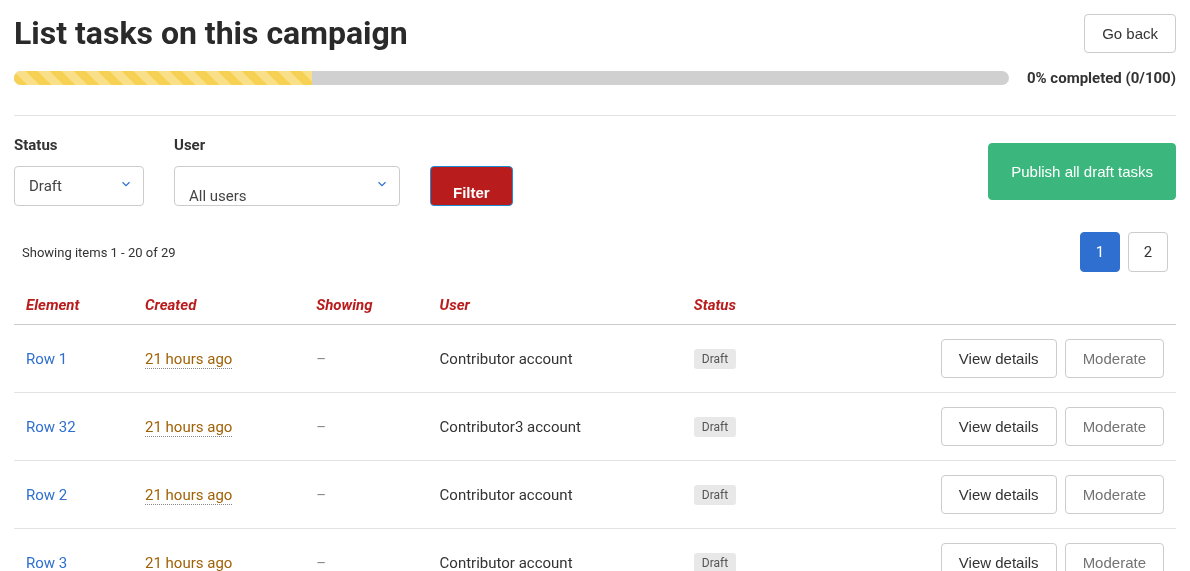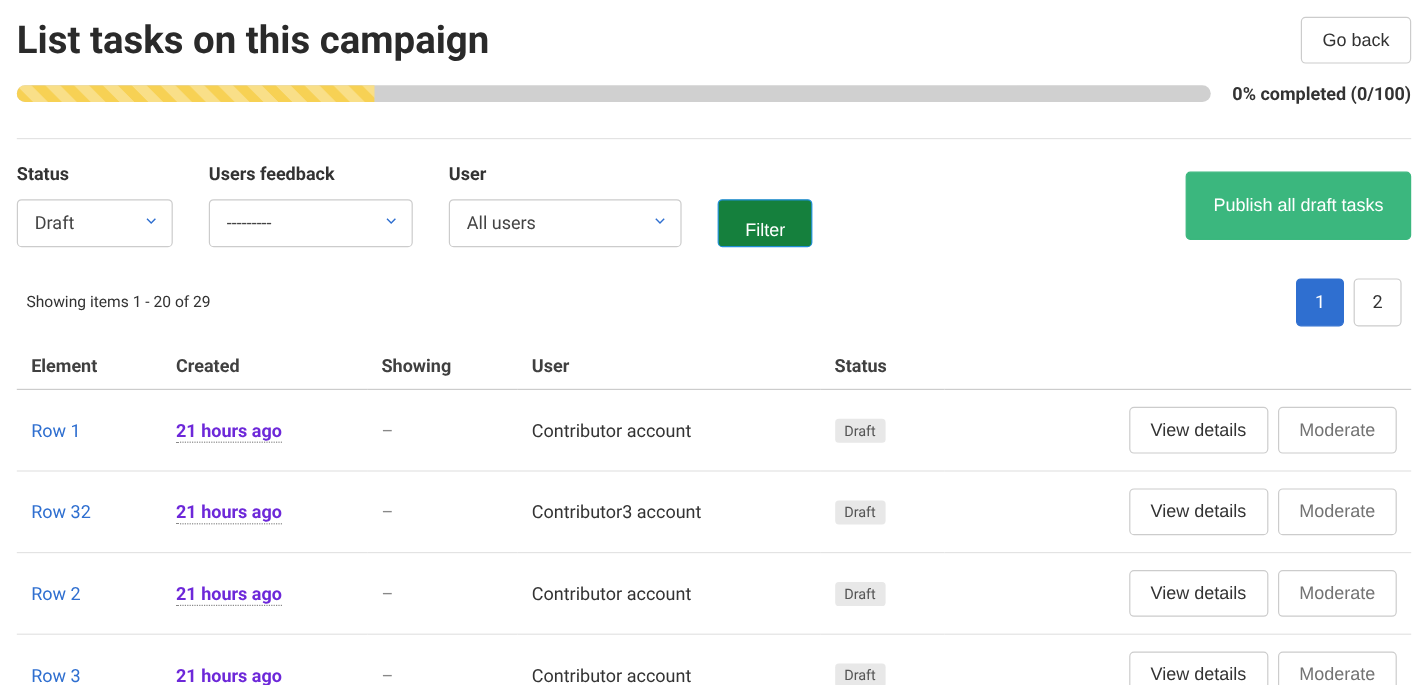--- a/index.html
+++ b/index.html
@@ -123,30 +123,30 @@
     pointer-events: none;
   }
   .select .chev svg {
     width: 14px; height: 14px;
     stroke: #2f6fd0;
     stroke-width: 2;
     fill: none;
   }
   .w-130 { width: 130px; }
   .w-170 { width: 170px; }
-  .w-210 { width: 194px; }
+  .w-210 { width: 226px; align-items: flex-end; }
   .filter-btn {
-    background: #15803d;
+    background: #b91c1c;
     border: 1px solid #1f8dd6;
     color: #fff;
     height: 40px;
     padding: 17px 22px;
     border-radius: 4px;
     font-size: 15px;
-    font-weight: 400;
+    font-weight: 700;
     cursor: pointer;
   }
   .publish-btn {
     background: #3bb77e;
     border: 1px solid #3bb77e;
     color: #fff;
     height: 57px;
     padding: 15px 22px;
     border-radius: 4px;
     font-size: 15px;
@@ -190,38 +190,38 @@
     color: #fff;
   }
   table {
     width: 100%;
     border-collapse: collapse;
   }
   thead th {
     text-align: left;
     font-size: 15px;
     font-weight: 700;
-    color: #404040;
+    color: #b91c1c;
     padding: 10px 12px;
     border-bottom: 1px solid #ccc;
+    font-style: italic;
   }
   tbody td {
     padding: 14px 12px;
     border-bottom: 1px solid #e3e3e3;
     font-size: 15px;
     vertical-align: middle;
   }
   .link {
     color: #2f6fd0;
     cursor: pointer;
   }
   .dotted {
     border-bottom: 1px dotted #888;
-    color: #6d28d9;
-    font-weight: bold;
+    color: #a16207;
   }
   .dash { color: #888; }
   .badge {
     display: inline-block;
     background: #e8e8e8;
     color: #555;
     font-size: 12px;
     padding: 3px 8px;
     border-radius: 3px;
   }
@@ -250,31 +250,20 @@
 </div>
 
 <hr class="divider">
 
 <div class="filters-row">
   <div class="filters-left">
     <div class="filter-block">
       <span class="filter-label">Status</span>
       <div class="select w-130">
         <span>Draft</span>
-        <span class="chev">
-          <svg viewBox="0 0 24 24">
-              <polyline points="6 9 12 15 18 9"></polyline>
-            </svg>
-        </span>
-      </div>
-    </div>
-    <div class="filter-block">
-      <span class="filter-label">Users feedback</span>
-      <div class="select w-170">
-        <span>---------</span>
         <span class="chev">
           <svg viewBox="0 0 24 24">
               <polyline points="6 9 12 15 18 9"></polyline>
             </svg>
         </span>
       </div>
     </div>
     <div class="filter-block">
       <span class="filter-label">User</span>
       <div class="select w-210">

